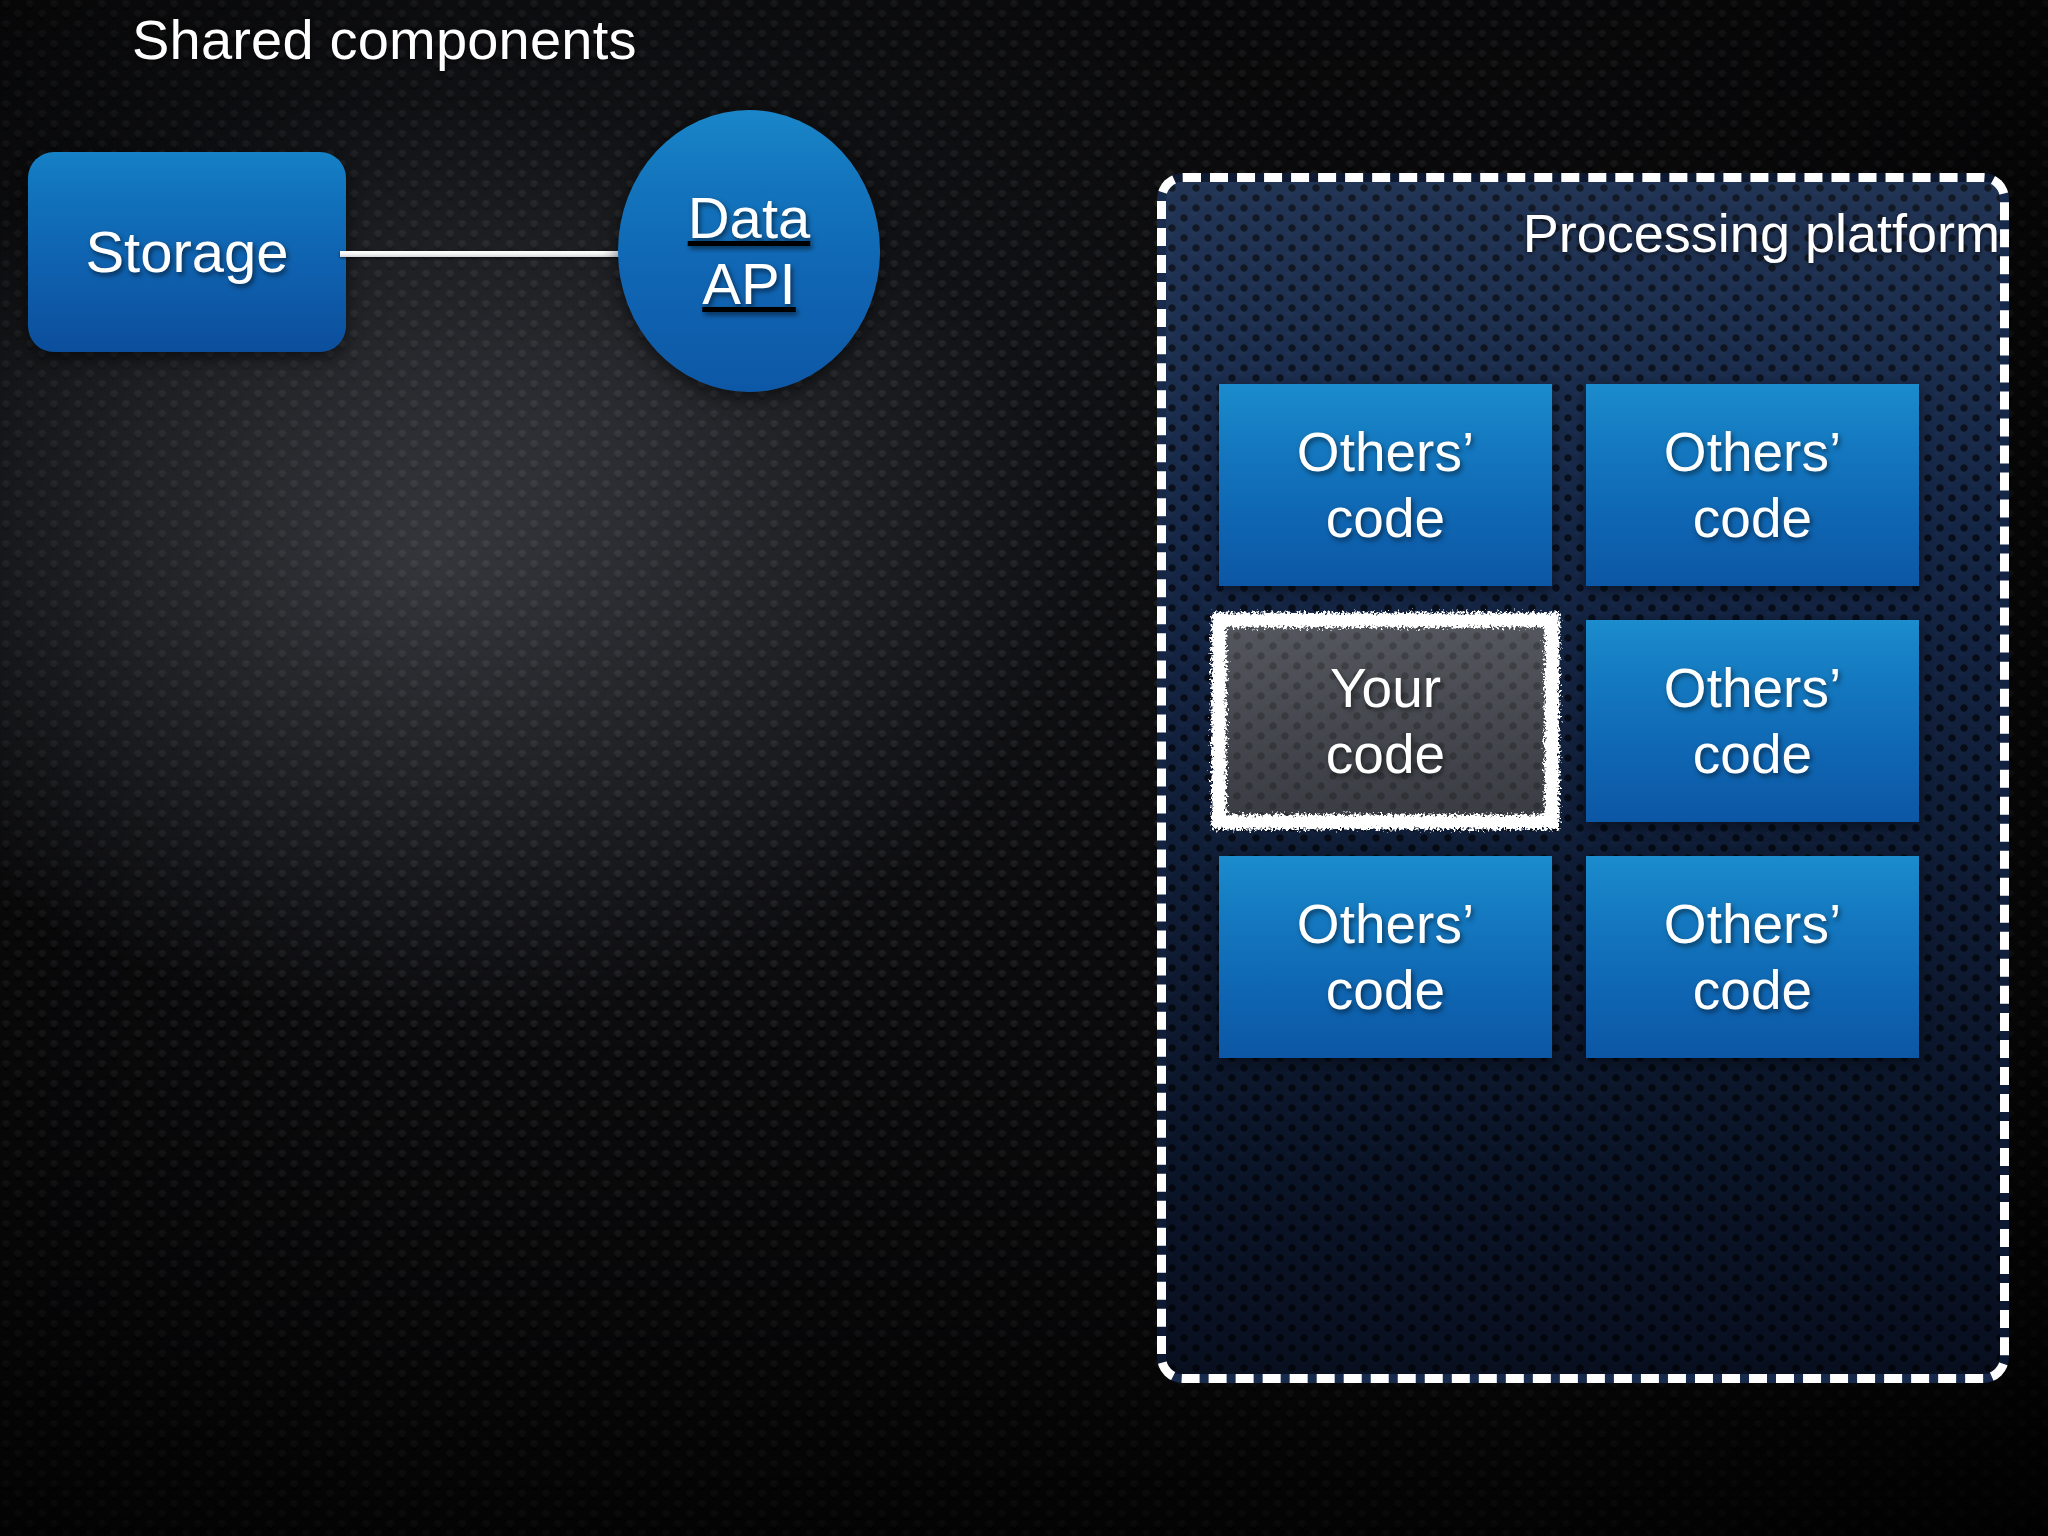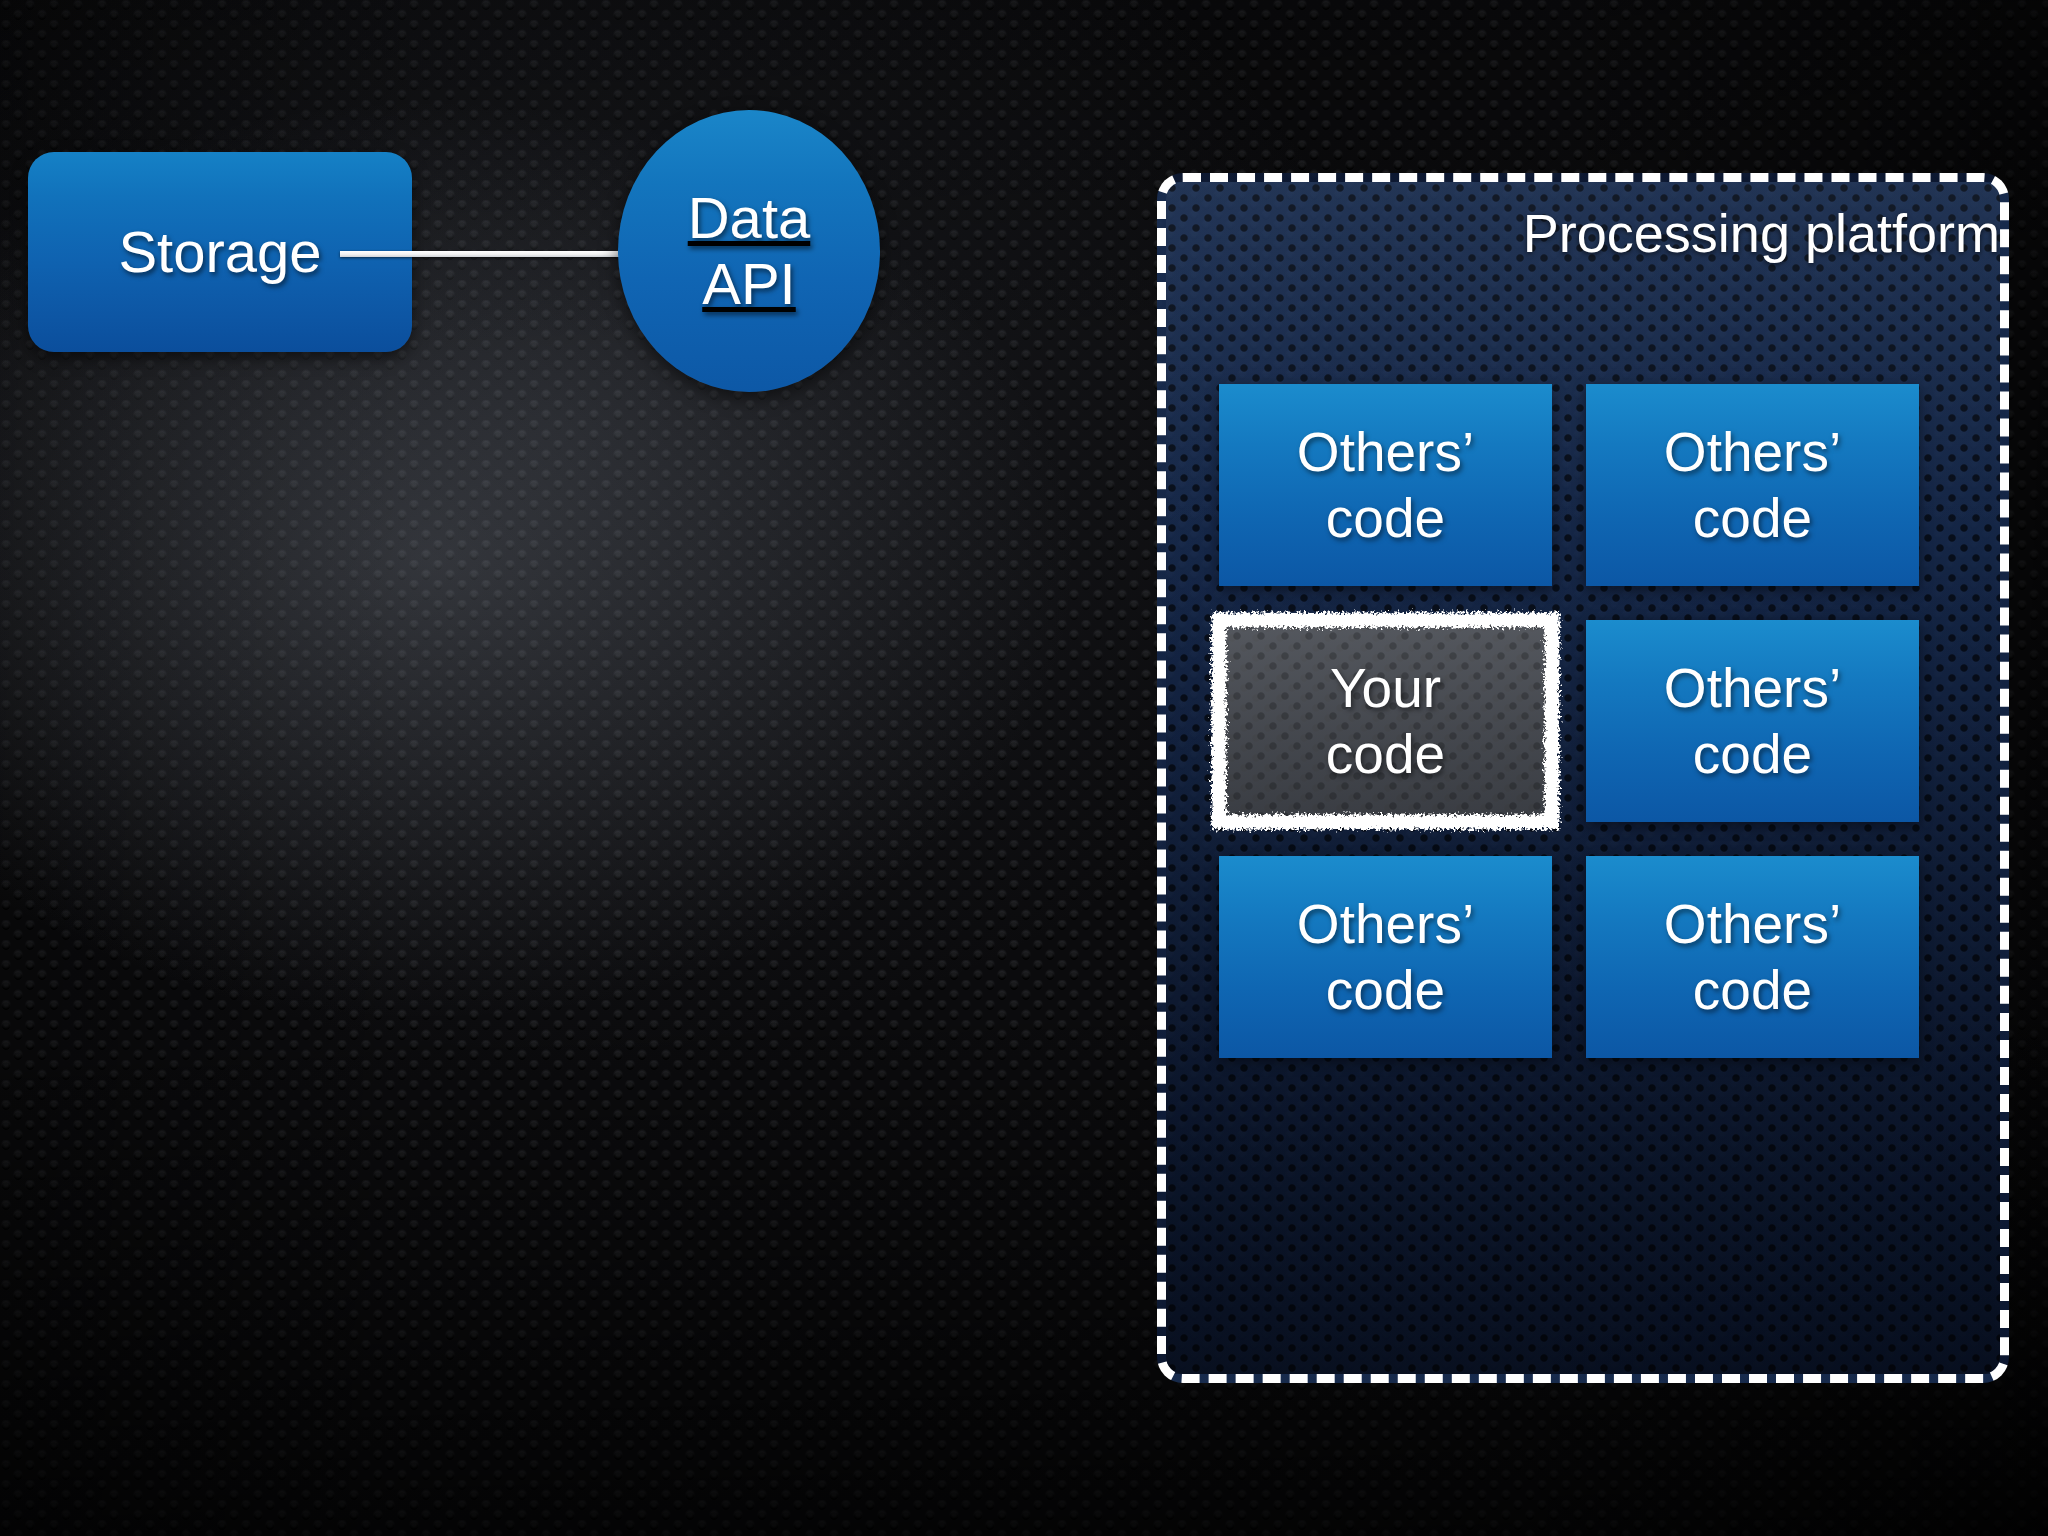--- a/index.html
+++ b/index.html
@@ -67,21 +67,21 @@
     letter-spacing: .2px;
     white-space: nowrap;
     text-shadow: 0 2px 5px rgba(0,0,0,.65);
   }
 
   
   .storage-node {
     position: absolute;
     left: 28px;
     top: 152px;
-    width: 384px;
+    width: 318px;
     height: 200px;
     border-radius: 26px;
     background: linear-gradient(180deg, #1581c6 0%, #1172bb 22%, #0f62b0 55%, #0d56a4 82%, #0b4e9c 100%);
     box-shadow: 0 6px 16px rgba(0,0,0,.55);
     display: flex;
     align-items: center;
     justify-content: center;
   }
   .storage-node .label {
     font-size: 58px;
@@ -228,20 +228,21 @@
 </style>
 </head>
 <body>
 
 <div id="slide">
 
   <div class="tex-a"></div>
   <div class="tex-b"></div>
   <div class="tex-c"></div>
 
+  <div class="slide-title">Shared components</div>
 
   <div class="storage-node">
     <span class="label">Storage</span>
   </div>
 
   <div class="connector"></div>
 
   <div class="api-node">
     <span class="label">
       <span>Data</span><br>

